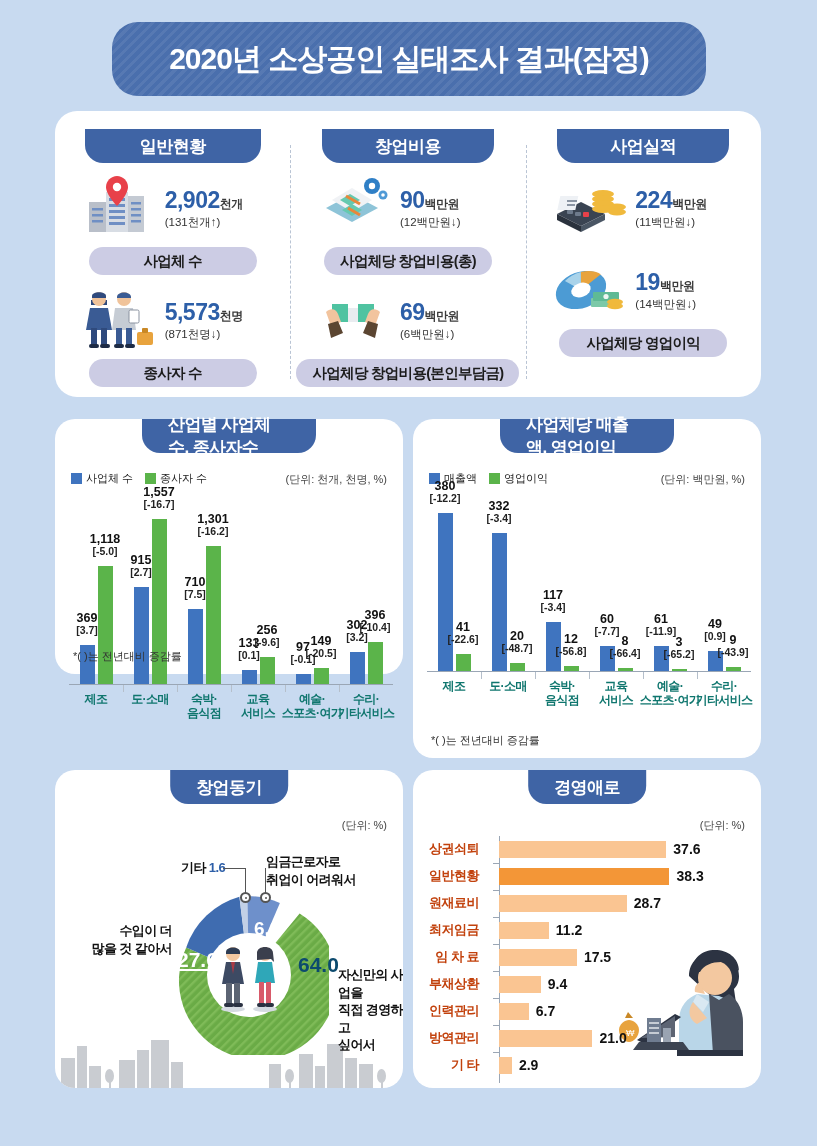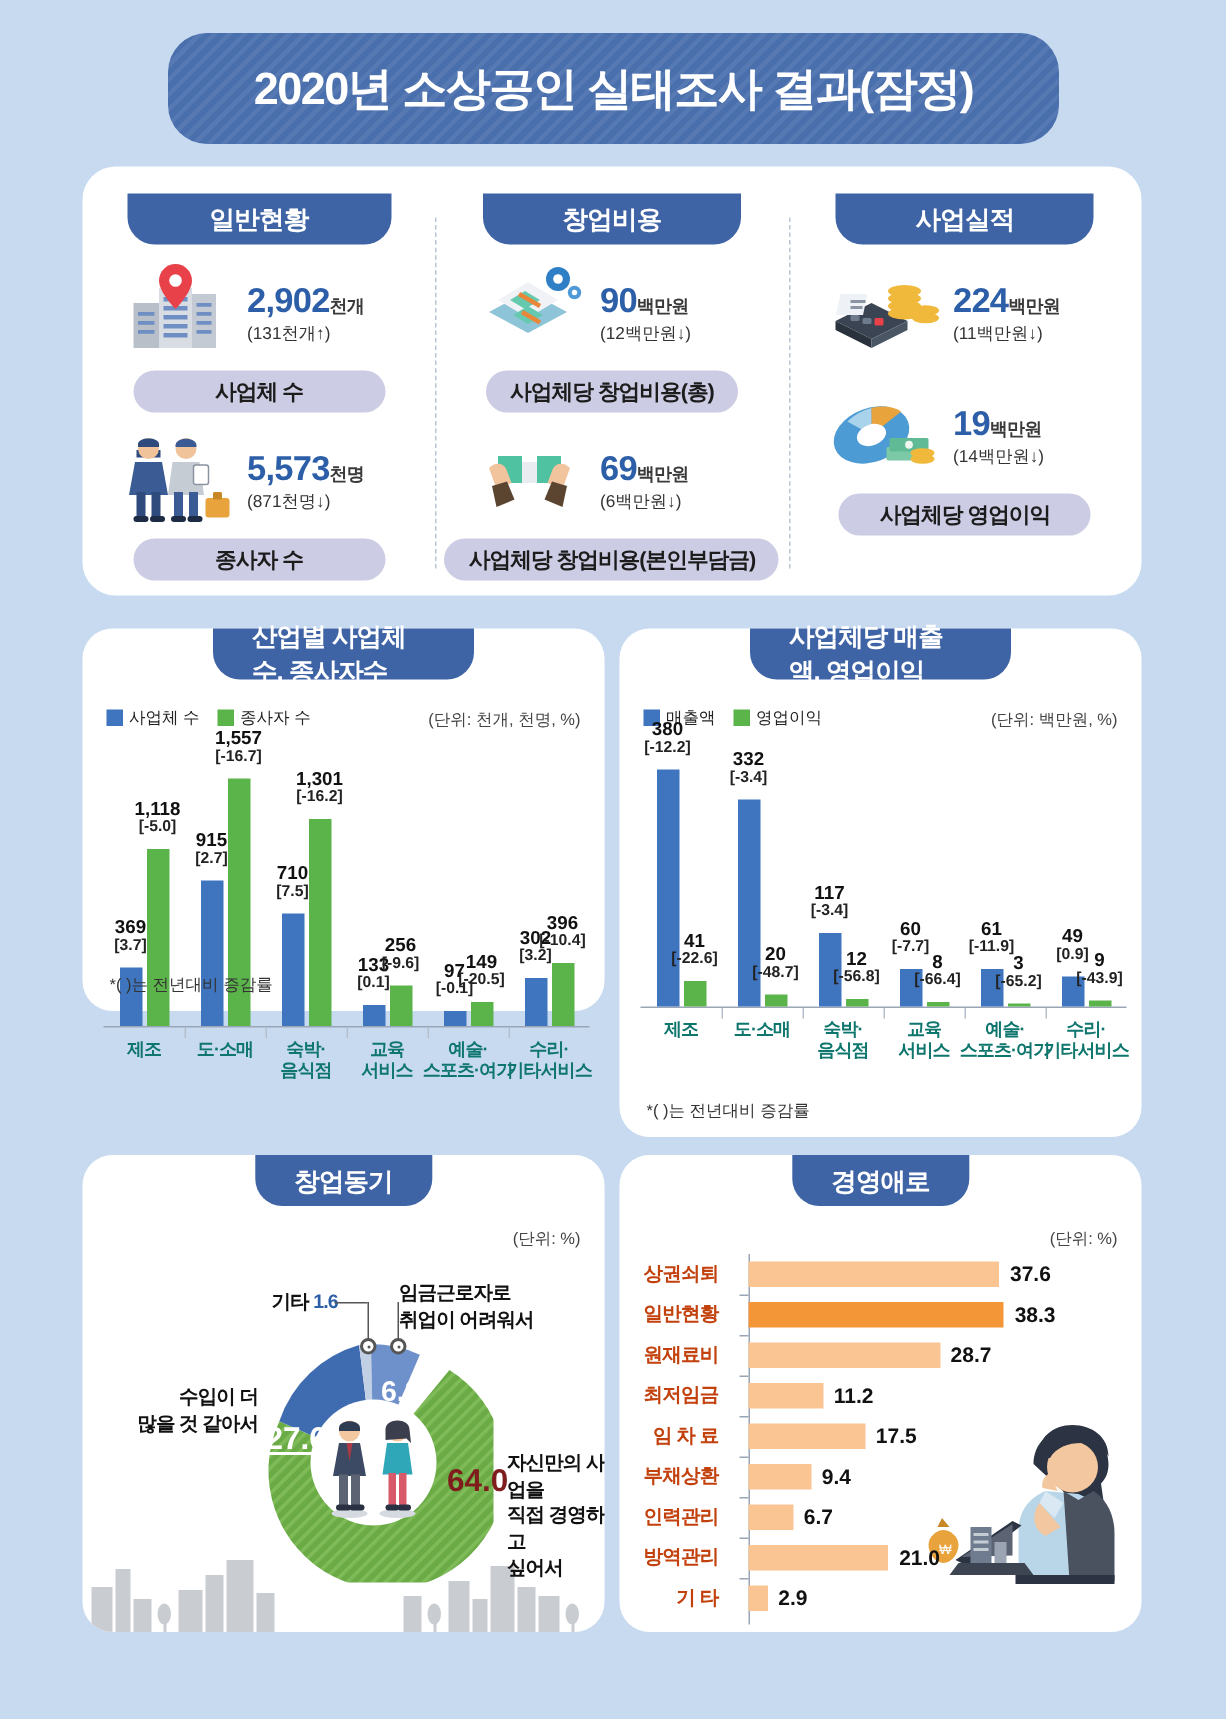--- a/index.html
+++ b/index.html
@@ -476,21 +476,21 @@
       <circle cx="58" cy="11" r="7" fill="#f3c8a0"></circle>
       <path d="M50 10c0-8 16-8 16 0l1 9-3-3-14 1z" fill="#3b3f4d"></path>
       <path d="M51 19h14l3 21H48z" fill="#2fa7b8"></path>
       <rect x="52" y="39" width="5" height="22" fill="#d85a6a"></rect>
       <rect x="59" y="39" width="5" height="22" fill="#d85a6a"></rect>
       <rect x="50" y="60" width="9" height="4" rx="2" fill="#2a3142"></rect>
       <rect x="58" y="60" width="9" height="4" rx="2" fill="#2a3142"></rect>
     </svg>
   </div>
 
-  <div class="dval" style="left:243px; top:206px; color:#7f1d1d;">64.0</div>
+  <div class="dval" style="left:243px; top:183px; color:#0c4a6e;">64.0</div>
   <div class="dval" style="left:122px; top:178px;text-decoration:underline;">27.6</div>
   <div class="dval" style="left:199px; top:148px; font-size:19px;">6.8</div>
 
   <div class="dlabel" style="left:283px; top:196px; line-height:1.35;">
     자신만의 사업을<br>직접 경영하고<br>싶어서
   </div>
   <div class="dlabel" style="left:19px; top:152px; text-align:right; width:98px; line-height:1.35;">
     수입이 더<br>많을 것 같아서
   </div>
   <div class="dlabel" style="left:211px; top:83px; line-height:1.35;">

